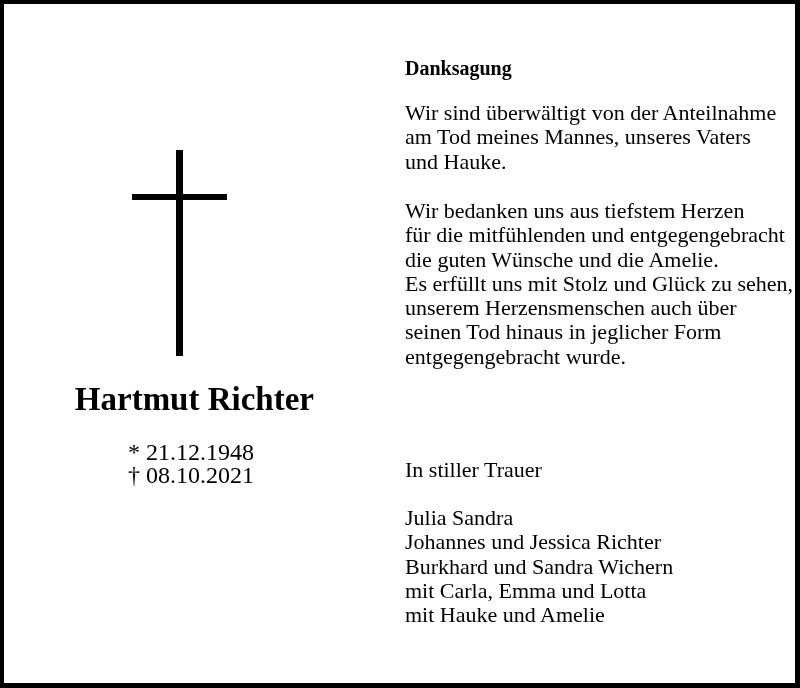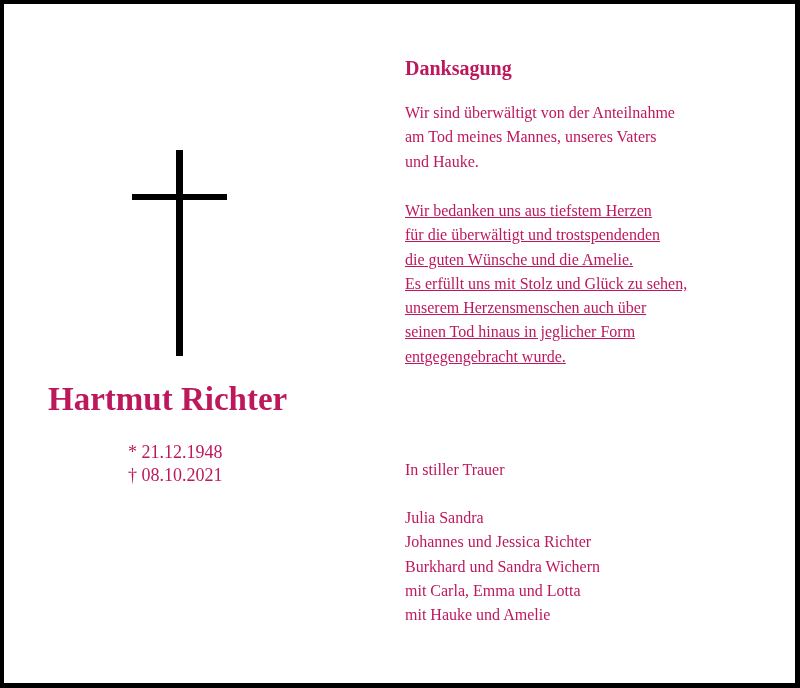--- a/index.html
+++ b/index.html
@@ -4,34 +4,34 @@
   <style>
     html, body { margin: 0; padding: 0; background: #ffffff; }
     body { width: 800px; height: 688px; position: relative; overflow: hidden; }
     .frame {
       position: absolute; left: 0; top: 0; width: 800px; height: 688px;
       box-sizing: border-box;
       border-top: 4px solid #000; border-left: 4px solid #000;
       border-right: 5px solid #000; border-bottom: 5px solid #000;
       background: #fff;
     }
-    .serif { font-family: "Liberation Serif", "DejaVu Serif", serif; color: #be185d; }
+    .serif { font-family: "Liberation Serif", "DejaVu Serif", serif; color: #000000; }
     .cross-v { position: absolute; left: 172px; top: 146px; width: 7px; height: 206px; background: #000; }
     .cross-h { position: absolute; left: 128px; top: 190px; width: 95px; height: 6px; background: #000; }
     .name {
       position: absolute; left: 44px; top: 373px; width: 266px;
-      font-size: 33px; font-weight: bold; line-height: 44px; white-space: nowrap;
+      font-size: 33px; font-weight: bold; line-height: 44px; white-space: nowrap; text-align: right;
     }
-    .dates { position: absolute; left: 124px; top: 437px; font-size: 18px; line-height: 23px; }
+    .dates { position: absolute; left: 124px; top: 437px; font-size: 24px; line-height: 23px; }
     .dates div { white-space: nowrap; }
     .right { position: absolute; left: 401px; top: 51px; }
     .heading { font-size: 20px; font-weight: bold; line-height: 26px; margin: 0; white-space: nowrap; }
-    .para { font-size: 16px; line-height: 24.3px; white-space: nowrap; }
+    .para { font-size: 22px; line-height: 24.3px; white-space: nowrap; }
     .p1 { position: absolute; left: 401px; top: 97px; }
-    .p2 { position: absolute; left: 401px; top: 195px; text-decoration: underline; }
+    .p2 { position: absolute; left: 401px; top: 195px; }
     .mourn { position: absolute; left: 401px; top: 454px; }
     .family { position: absolute; left: 401px; top: 502px; }
   </style>
 </head>
 <body>
 
 <div class="frame">
   <div class="cross-v"></div>
   <div class="cross-h"></div>
 
@@ -47,21 +47,21 @@
   </div>
 
   <div class="p1 serif para">
     <div>Wir sind überwältigt von der Anteilnahme</div>
     <div>am Tod meines Mannes, unseres Vaters</div>
     <div>und Hauke.</div>
   </div>
 
   <div class="p2 serif para">
     <div>Wir bedanken uns aus tiefstem Herzen</div>
-    <div>für die überwältigt und trostspendenden</div>
+    <div>für die mitfühlenden und entgegengebracht</div>
     <div>die guten Wünsche und die Amelie.</div>
     <div>Es erfüllt uns mit Stolz und Glück zu sehen,</div>
     <div>unserem Herzensmenschen auch über</div>
     <div>seinen Tod hinaus in jeglicher Form</div>
     <div>entgegengebracht wurde.</div>
   </div>
 
   <div class="mourn serif para">In stiller Trauer</div>
 
   <div class="family serif para">

